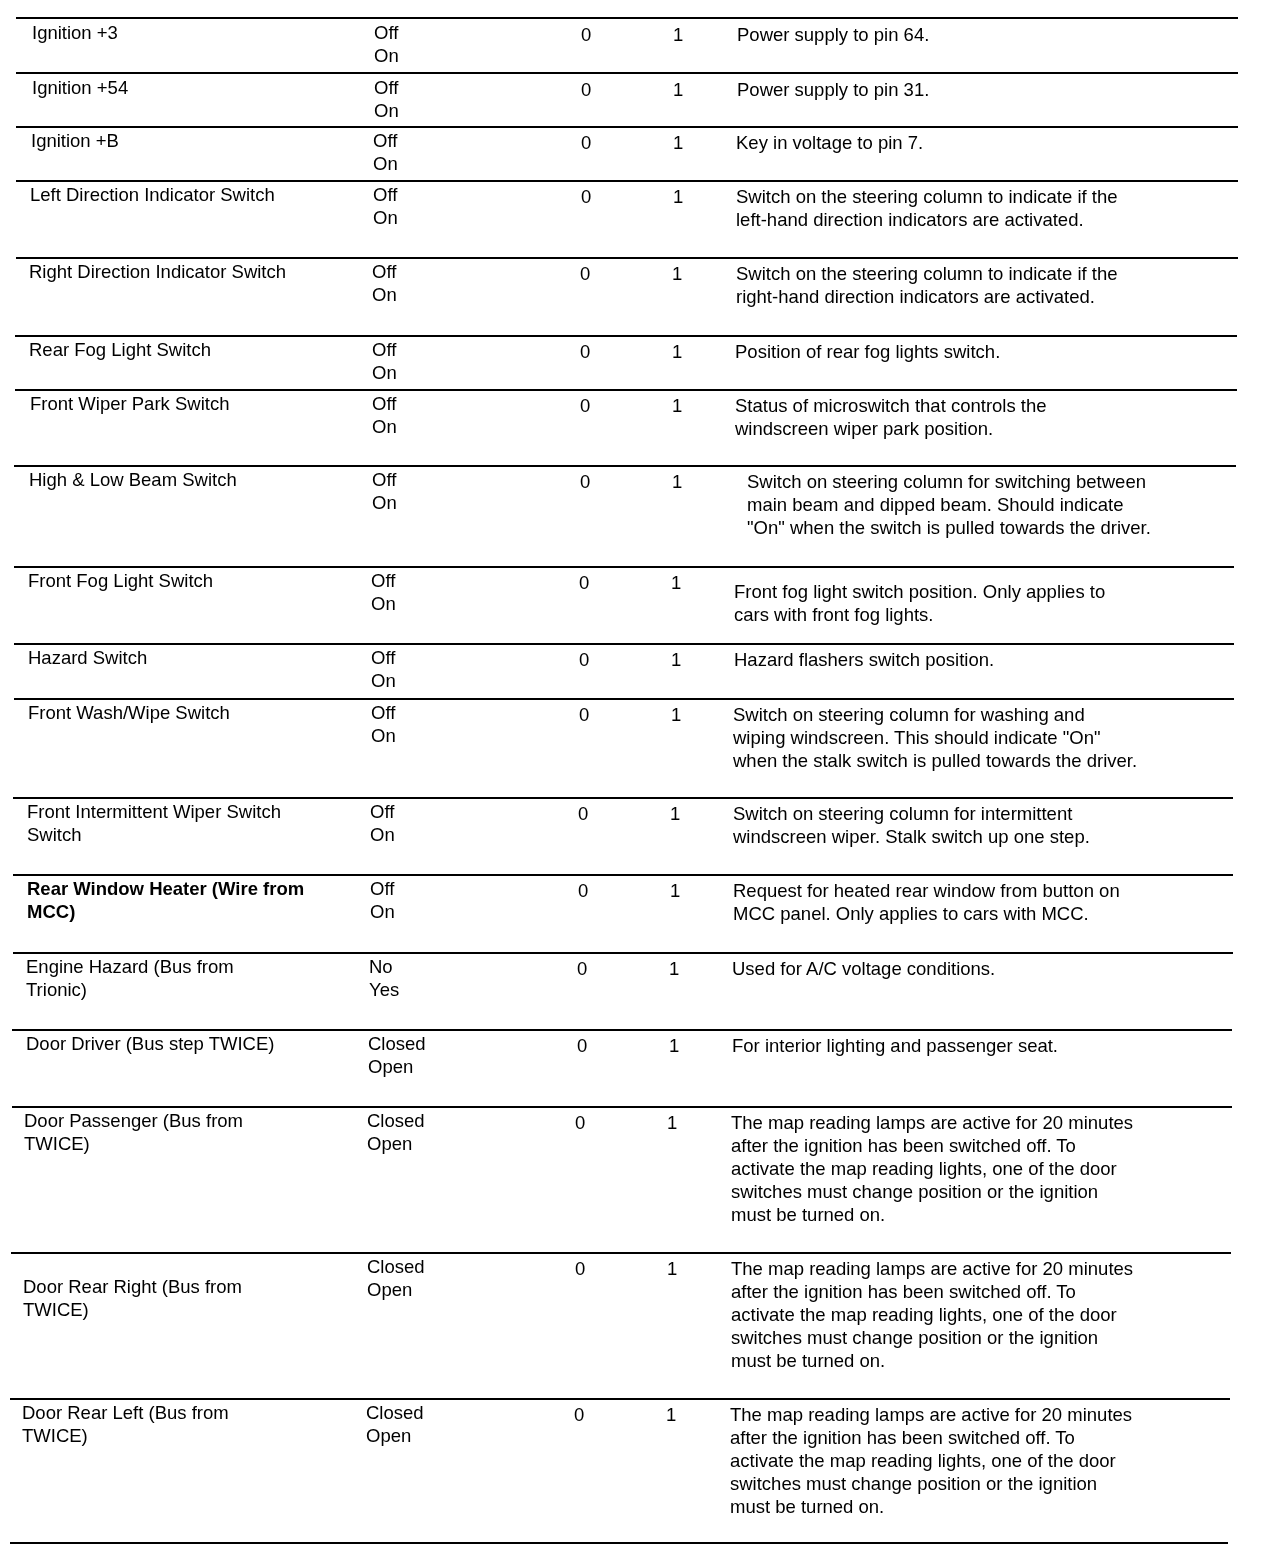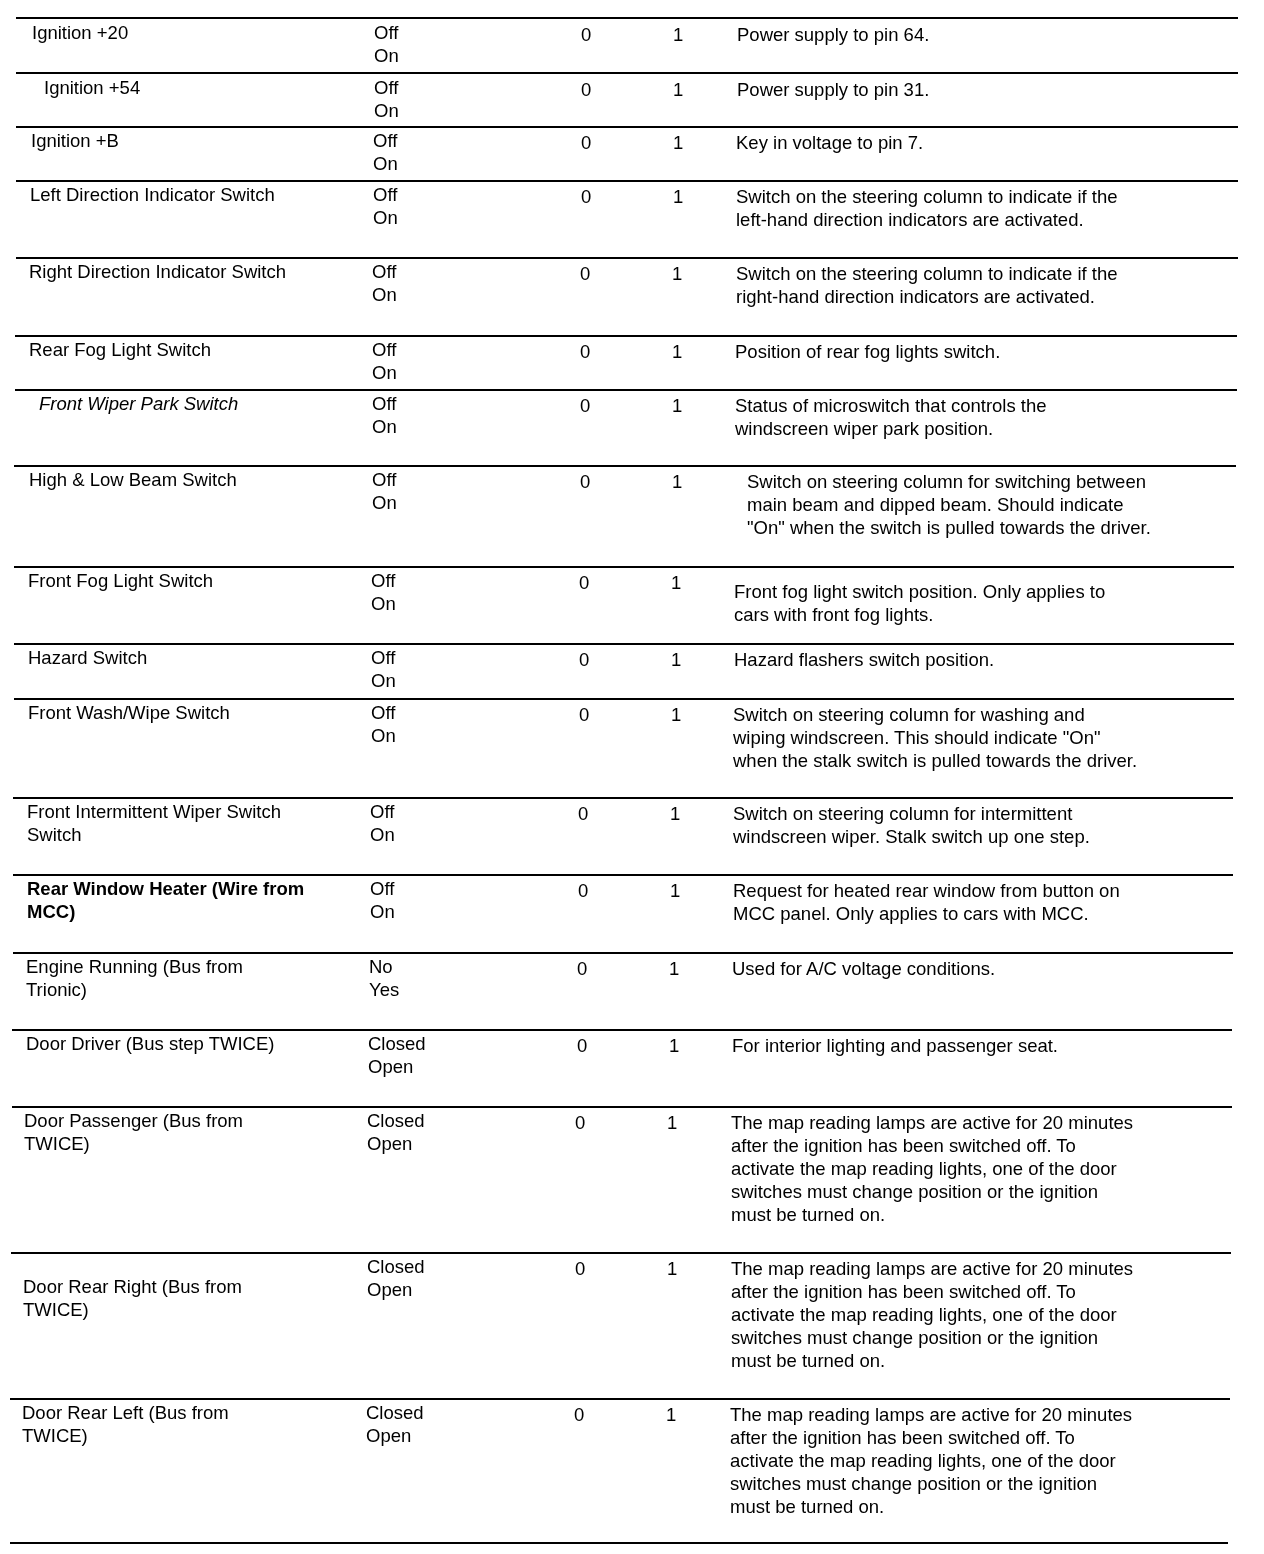--- a/index.html
+++ b/index.html
@@ -18,31 +18,31 @@
   .c-desc { width: 500px; }
   .bottom-rule { position: absolute; left: 10px; width: 1218px; top: 1542px; height: 2px; background: #000; }
 </style>
 </head>
 <body>
 
 <div>
 
   <div class="row" style="top:17px;">
     <div class="rule" style="left:16px;width:1222px;top:0;"></div>
-    <div class="cell c-name" style="left:32px;top:4px;">Ignition +20</div>
+    <div class="cell c-name" style="left:32px;top:4px;">Ignition +3</div>
     <div class="cell c-state" style="left:374px;top:4px;">Off
 On</div>
     <div class="cell c-v0" style="left:581px;top:6px;">0</div>
     <div class="cell c-v1" style="left:673px;top:6px;">1</div>
     <div class="cell c-desc" style="left:737px;top:6px;">Power supply to pin 64.</div>
   </div>
 
   <div class="row" style="top:72px;">
     <div class="rule" style="left:16px;width:1222px;top:0;"></div>
-    <div class="cell c-name" style="left:32px;top:4px;margin-left:12px;">Ignition +54</div>
+    <div class="cell c-name" style="left:32px;top:4px;">Ignition +54</div>
     <div class="cell c-state" style="left:374px;top:4px;">Off
 On</div>
     <div class="cell c-v0" style="left:581px;top:6px;">0</div>
     <div class="cell c-v1" style="left:673px;top:6px;">1</div>
     <div class="cell c-desc" style="left:737px;top:6px;">Power supply to pin 31.</div>
   </div>
 
   <div class="row" style="top:126px;">
     <div class="rule" style="left:16px;width:1222px;top:0;"></div>
     <div class="cell c-name" style="left:31px;top:3px;">Ignition +B</div>
@@ -80,21 +80,21 @@
     <div class="cell c-name" style="left:29px;top:3px;">Rear Fog Light Switch</div>
     <div class="cell c-state" style="left:372px;top:3px;">Off
 On</div>
     <div class="cell c-v0" style="left:580px;top:5px;">0</div>
     <div class="cell c-v1" style="left:672px;top:5px;">1</div>
     <div class="cell c-desc" style="left:735px;top:5px;">Position of rear fog lights switch.</div>
   </div>
 
   <div class="row" style="top:389px;">
     <div class="rule" style="left:15px;width:1222px;top:0;"></div>
-    <div class="cell c-name" style="left:39px;top:3px;font-style:italic;">Front Wiper Park Switch</div>
+    <div class="cell c-name" style="left:30px;top:3px;">Front Wiper Park Switch</div>
     <div class="cell c-state" style="left:372px;top:3px;">Off
 On</div>
     <div class="cell c-v0" style="left:580px;top:5px;">0</div>
     <div class="cell c-v1" style="left:672px;top:5px;">1</div>
     <div class="cell c-desc" style="left:735px;top:5px;">Status of microswitch that controls the
 windscreen wiper park position.</div>
   </div>
 
   <div class="row" style="top:465px;">
     <div class="rule" style="left:14px;width:1222px;top:0;"></div>
@@ -160,21 +160,21 @@
     <div class="cell c-state" style="left:370px;top:3px;">Off
 On</div>
     <div class="cell c-v0" style="left:578px;top:5px;">0</div>
     <div class="cell c-v1" style="left:670px;top:5px;">1</div>
     <div class="cell c-desc" style="left:733px;top:5px;">Request for heated rear window from button on
 MCC panel. Only applies to cars with MCC.</div>
   </div>
 
   <div class="row" style="top:952px;">
     <div class="rule" style="left:13px;width:1220px;top:0;"></div>
-    <div class="cell c-name" style="left:26px;top:3px;">Engine Running (Bus from
+    <div class="cell c-name" style="left:26px;top:3px;">Engine Hazard (Bus from
 Trionic)</div>
     <div class="cell c-state" style="left:369px;top:3px;">No
 Yes</div>
     <div class="cell c-v0" style="left:577px;top:5px;">0</div>
     <div class="cell c-v1" style="left:669px;top:5px;">1</div>
     <div class="cell c-desc" style="left:732px;top:5px;">Used for A/C voltage conditions.</div>
   </div>
 
   <div class="row" style="top:1029px;">
     <div class="rule" style="left:12px;width:1220px;top:0;"></div>

